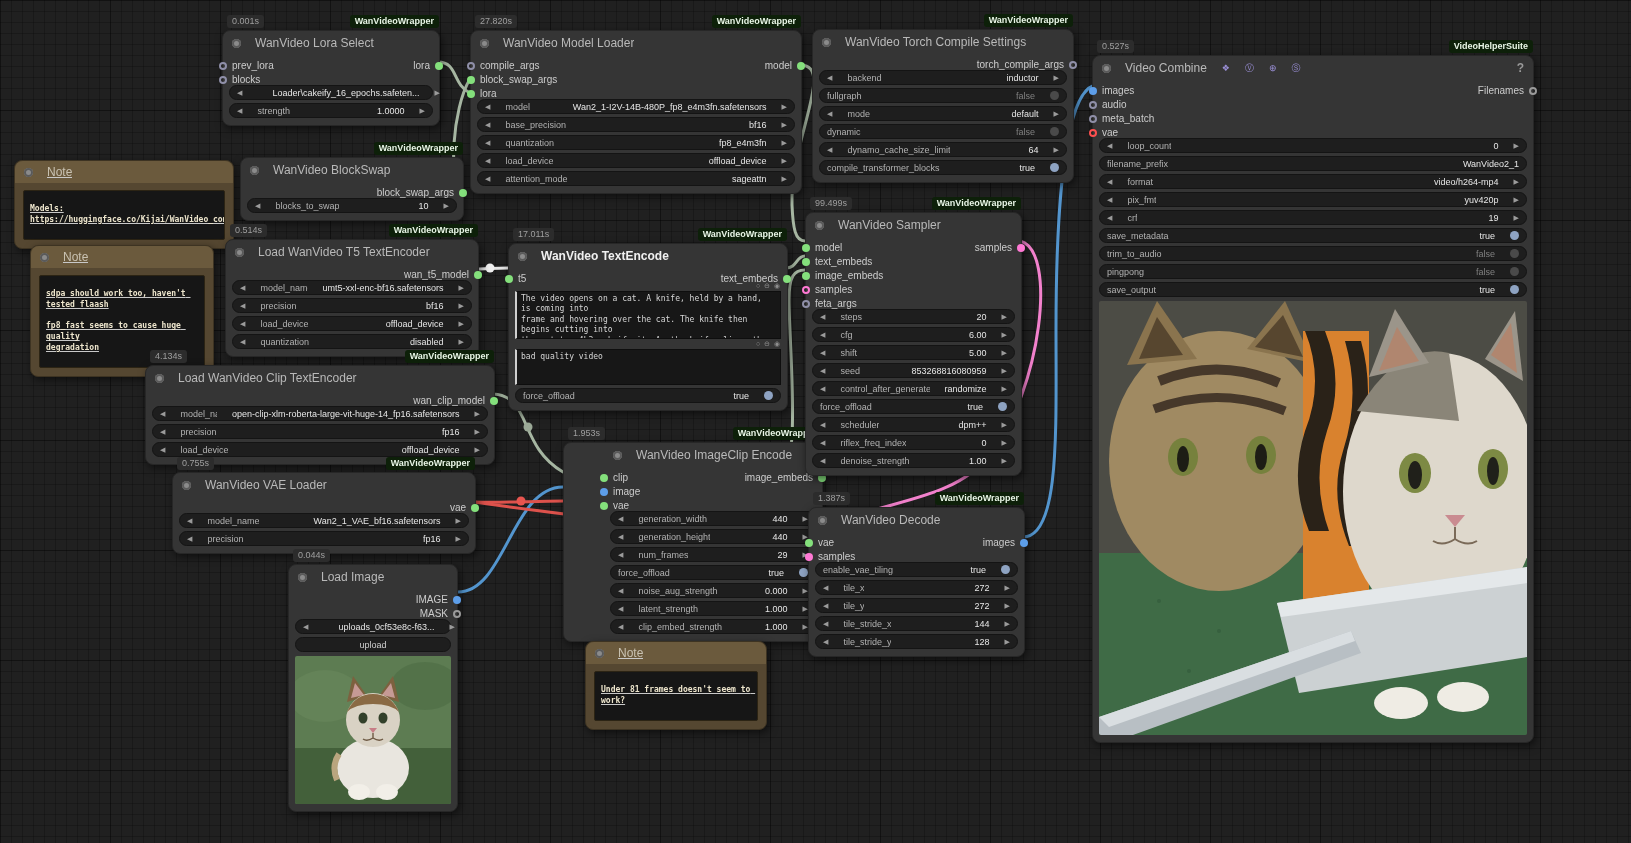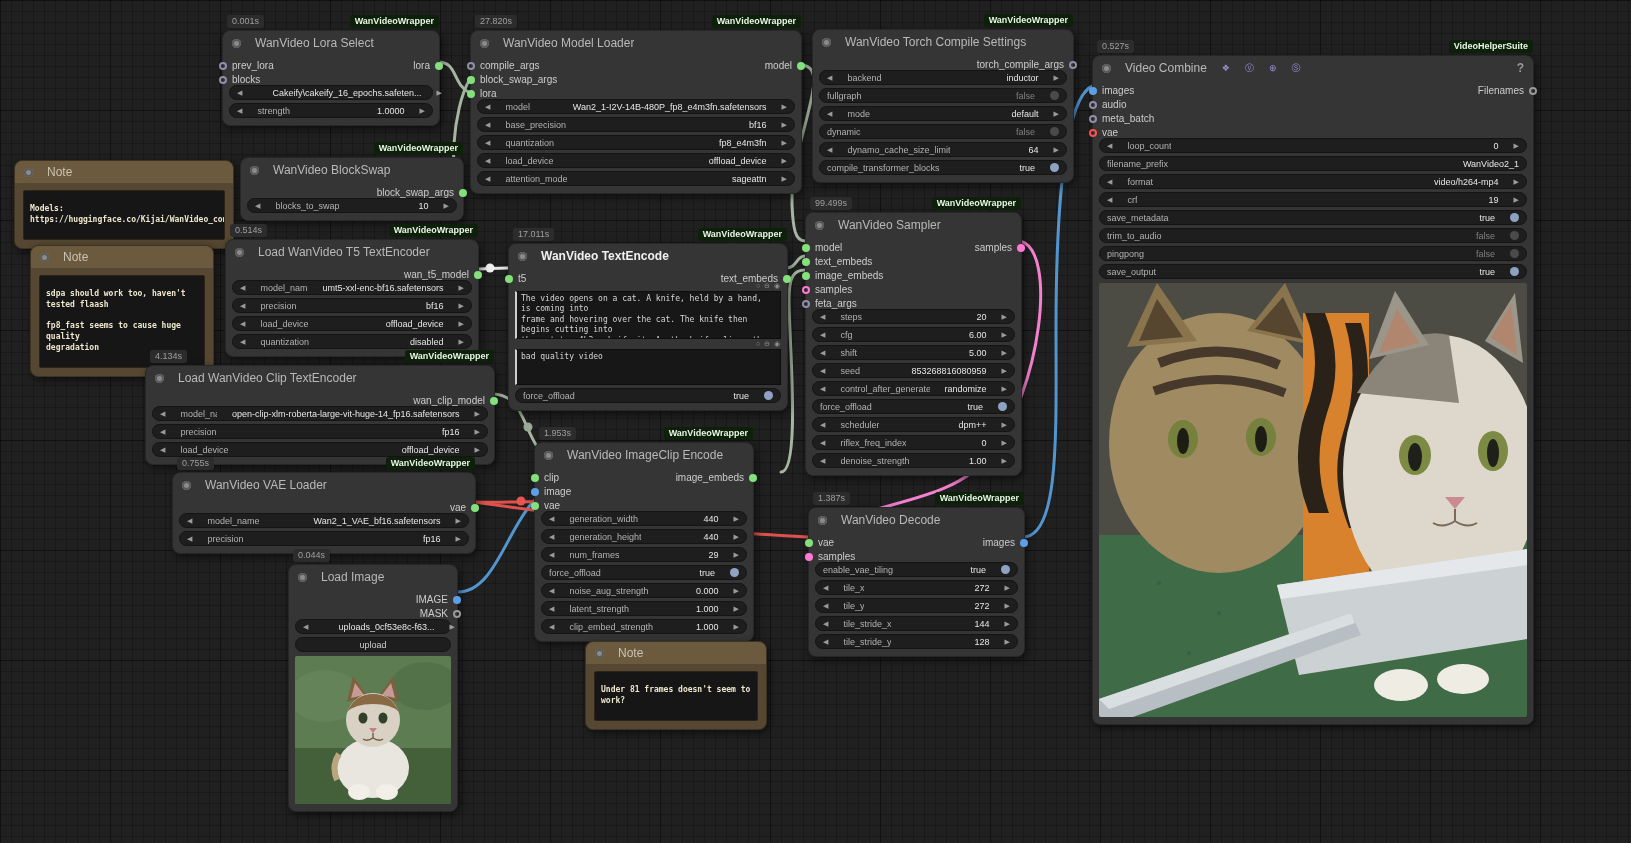--- a/index.html
+++ b/index.html
@@ -12,21 +12,21 @@
       linear-gradient(90deg, rgba(0,0,0,.22) 1px, transparent 1px),
       linear-gradient(rgba(0,0,0,.28) 1px, transparent 1px),
       linear-gradient(90deg, rgba(0,0,0,.28) 1px, transparent 1px);
     background-size:11px 11px,11px 11px,110px 110px,110px 110px;
   }
   #wires{position:absolute;left:0;top:0;z-index:1;}
   .node{
     position:absolute;z-index:2;background:#353535;border:1px solid #272727;
     border-radius:8px;box-shadow:2px 3px 9px rgba(0,0,0,.55);color:#c8c8c8;
   }
-  .node.notestyle{background:#554731;border-color:#3d3322;}
+  .node.notestyle{background:#554731;border-color:#3d3322;text-decoration:underline;}
   .badge{position:absolute;top:-16px;font-size:9px;line-height:11px;padding:1px 5px;border-radius:3px;white-space:nowrap;}
   .badge.timing{left:4px;background:#2c2c2c;color:#9f9f9f;}
   .badge.type{right:0;background:#0d2009;color:#e8f5e6;font-weight:bold;}
   .ntitle{display:flex;align-items:center;gap:14px;padding:5px 9px 3px 9px;font-size:12px;color:#b9b9b9;}
   .notestyle .ntitle{background:#6b5a3d;border-radius:8px 8px 0 0;color:#c9c2b2;padding:4px 9px;}
   .tdot{width:9px;height:9px;border-radius:50%;background:#8b8b8b;box-shadow:inset 0 0 0 2px #5a5a5a;flex:0 0 auto;}
   .ttext{white-space:nowrap;overflow:hidden;}
   .ttext.bold{color:#f0f0f0;font-weight:bold;}
   .ticon{color:#9a8fd6;font-size:9px;margin-left:1px;}
   .thelp{margin-left:auto;color:#9a9a9a;font-size:12px;font-weight:bold;}
@@ -143,21 +143,21 @@
         <div class="srow">
           <span class="slot in">
             <span class="dot c-donut"></span>
             <span class="slabel">blocks</span>
           </span>
           <span class="slot out"></span>
         </div>
         <div class="wpill">
           <span class="warr">◀</span>
           <span class="wlabel">lora</span>
-          <span class="wvalue">Cakeify\cakeify_16_epochs.safeten...</span>
+          <span class="wvalue">Loader\cakeify_16_epochs.safeten...</span>
           <span class="warr">▶</span>
         </div>
         <div class="wpill">
           <span class="warr">◀</span>
           <span class="wlabel">strength</span>
           <span class="wvalue">1.0000</span>
           <span class="warr">▶</span>
         </div>
       </div>
     </div>
@@ -433,21 +433,21 @@
           <span class="tctlg">○ ⊖ ◉</span>
         </div>
         <div class="tarea ta1">bad quality video</div>
         <div class="wpill">
           <span class="wlabel">force_offload</span>
           <span class="wvalue">true</span>
           <span class="knob on"></span>
         </div>
       </div>
     </div>
-  <div class="node" data-node="imageclip" style="left:534px;top:442px;width:218px;">
+  <div class="node" data-node="imageclip" style="left:563px;top:442px;width:218px;padding-left:40px;">
       <div class="badge timing">1.953s</div>
       <div class="badge type">WanVideoWrapper</div>
       <div class="ntitle">
         <span class="tdot"></span>
         <span class="ttext">WanVideo ImageClip Encode</span>
       </div>
       <div class="nbody">
         <div class="srow">
           <span class="slot in">
             <span class="dot c-green"></span>
@@ -781,20 +781,26 @@
           <span class="warr">▶</span>
         </div>
         <div class="wpill">
           <span class="wlabel">filename_prefix</span>
           <span class="wvalue">WanVideo2_1</span>
         </div>
         <div class="wpill">
           <span class="warr">◀</span>
           <span class="wlabel">format</span>
           <span class="wvalue">video/h264-mp4</span>
+          <span class="warr">▶</span>
+        </div>
+        <div class="wpill">
+          <span class="warr">◀</span>
+          <span class="wlabel">pix_fmt</span>
+          <span class="wvalue">yuv420p</span>
           <span class="warr">▶</span>
         </div>
         <div class="wpill">
           <span class="warr">◀</span>
           <span class="wlabel">crf</span>
           <span class="wvalue">19</span>
           <span class="warr">▶</span>
         </div>
         <div class="wpill">
           <span class="wlabel">save_metadata</span>

